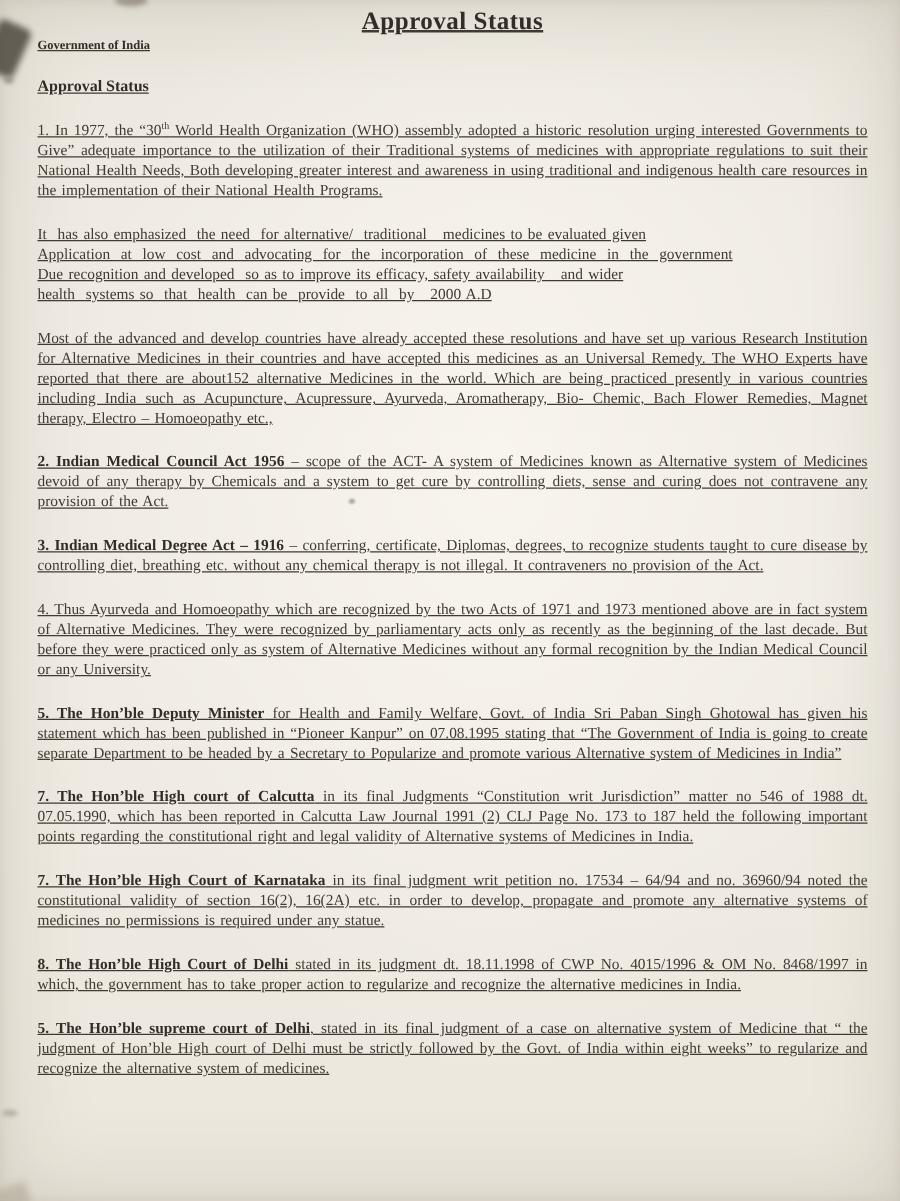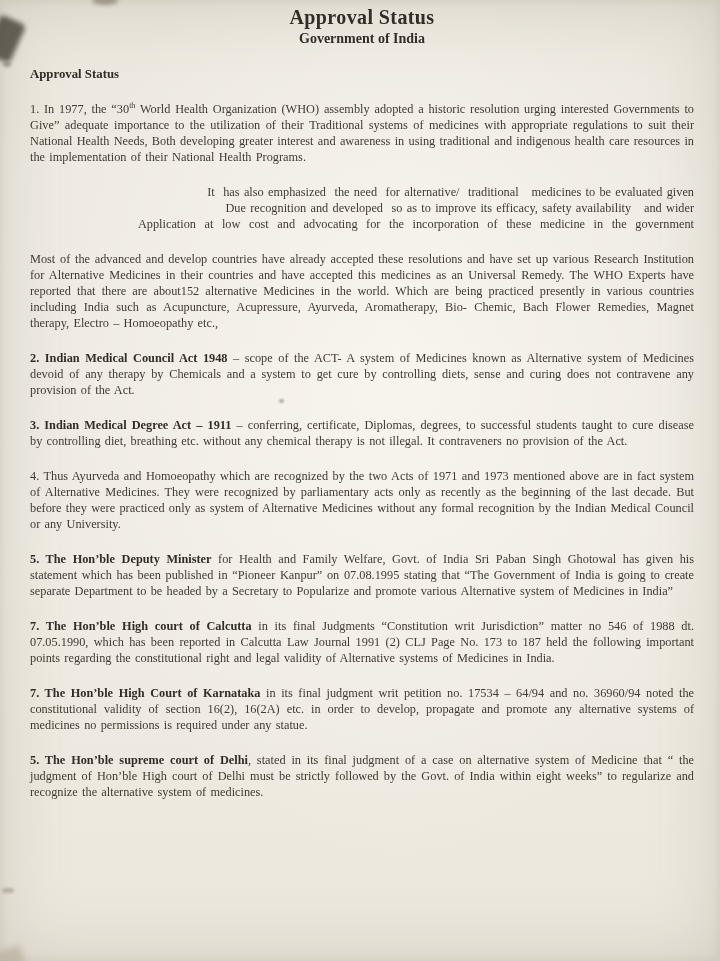--- a/index.html
+++ b/index.html
@@ -15,50 +15,50 @@
     background:
       radial-gradient(ellipse at 55% 38%, rgba(255,252,246,0.55) 0%, rgba(255,252,246,0) 60%),
       linear-gradient(180deg, #ebe6dd 0%, #efebe3 18%, #f0ece4 55%, #ece7dd 100%);
     box-shadow: inset 0 0 70px rgba(116,105,88,0.22), inset 0 0 10px rgba(116,105,88,0.12);
     color:#403a33;
   }
   .text-layer {
     position:absolute; inset:0;
     padding:6px 26px 0 30px;
     filter:blur(0.45px);
+    text-decoration:underline;
   }
   .title {
     text-align:center;
     font-weight:bold;
     font-size:20px;
     letter-spacing:0.4px;
     color:#322d27;
   }
   .subtitle {
-    text-align:center;
     font-weight:bold;
-    font-size:14px;
+    font-size:10px;
     margin-top:2px;
     color:#322d27;
   }
   .section-heading {
     font-weight:bold;
     font-size:12.8px;
     margin-top:20px;
     color:#322d27;
   }
   .para {
     font-size:12.3px;
     line-height:16px;
     text-align:justify;
     margin:19px 0 0 0;
     word-spacing:1.2px;
   }
   .para b { color:#322d27; }
-  .para.lines { text-align:right; }
+  .para.lines { text-align:left; }
   .line { display:block; white-space:pre-wrap; }
   sup.sup { font-size:8px; line-height:0; vertical-align:super; }
 
   
   .artifact { position:absolute; pointer-events:none; }
   .corner-tl {
     left:-9px; top:18px; width:28px; height:42px;
     background:#453f37; transform:rotate(24deg);
     filter:blur(2.6px); opacity:.8; border-radius:5px;
   }
@@ -99,35 +99,37 @@
 
     <div class="title">Approval Status</div>
     <div class="subtitle">Government of India</div>
 
     <div class="section-heading">Approval Status</div>
 
     <p class="para"><span>1. In 1977, the “30</span><sup class="sup">th</sup><span> World Health Organization (WHO) assembly adopted a historic resolution urging interested Governments to Give” adequate importance to the utilization of their Traditional systems of medicines with appropriate regulations to suit their National Health Needs, Both developing greater interest and awareness in using traditional and indigenous health care resources in the implementation of their National Health Programs.</span></p>
 
     <p class="para lines">
       <span class="line">It  has also emphasized  the need  for alternative/  traditional   medicines to be evaluated given</span>
+      <span class="line">Application  at  low  cost  and  advocating  for  the  incorporation  of  these  medicine  in  the  government</span>
       <span class="line">Due recognition and developed  so as to improve its efficacy, safety availability   and wider</span>
-      <span class="line">Application  at  low  cost  and  advocating  for  the  incorporation  of  these  medicine  in  the  government</span>
+      <span class="line">health  systems so  that  health  can be  provide  to all  by   2000 A.D</span>
     </p>
 
     <p class="para"><span>Most of the advanced and develop countries have already accepted these resolutions and have set up various Research Institution for Alternative Medicines in their countries and have accepted this medicines as an Universal Remedy.  The WHO Experts have reported that there are about152 alternative Medicines in the world. Which are being practiced presently in various countries including India such as Acupuncture, Acupressure, Ayurveda, Aromatherapy, Bio- Chemic, Bach Flower Remedies, Magnet therapy, Electro – Homoeopathy etc.,</span></p>
 
-    <p class="para"><b>2. Indian Medical Council Act 1948</b><span> – scope of the ACT-  A system of Medicines known as Alternative system of Medicines devoid of any therapy by Chemicals and a system to get cure by controlling diets, sense and curing does not contravene any provision of the Act.</span></p>
+    <p class="para"><b>2. Indian Medical Council Act 1956</b><span> – scope of the ACT-  A system of Medicines known as Alternative system of Medicines devoid of any therapy by Chemicals and a system to get cure by controlling diets, sense and curing does not contravene any provision of the Act.</span></p>
 
-    <p class="para"><b>3. Indian Medical  Degree Act – 1911</b><span> – conferring, certificate, Diplomas, degrees, to successful students taught to cure disease by controlling diet, breathing etc. without any chemical therapy is not illegal. It contraveners no provision of the Act.</span></p>
+    <p class="para"><b>3. Indian Medical  Degree Act – 1916</b><span> – conferring, certificate, Diplomas, degrees, to recognize students taught to cure disease by controlling diet, breathing etc. without any chemical therapy is not illegal. It contraveners no provision of the Act.</span></p>
 
     <p class="para"><span>4. Thus Ayurveda and Homoeopathy which are recognized by the two Acts of 1971 and 1973 mentioned above are in fact system of Alternative Medicines. They were recognized by parliamentary acts only as recently as the beginning of the last decade. But before they were practiced only as system of Alternative Medicines without any formal recognition by the Indian Medical Council or any University.</span></p>
 
     <p class="para"><b>5. The Hon’ble Deputy Minister</b><span> for Health and Family Welfare, Govt. of India Sri Paban Singh Ghotowal has given his statement which has been published in “Pioneer Kanpur” on 07.08.1995 stating that “The Government of India is going to create separate Department to be headed by a Secretary to Popularize and promote various Alternative system of Medicines in India”</span></p>
 
     <p class="para"><b>7. The Hon’ble High court of Calcutta</b><span> in its final Judgments “Constitution writ Jurisdiction” matter no 546 of 1988 dt. 07.05.1990, which has been reported in Calcutta Law Journal 1991 (2) CLJ Page No. 173 to 187 held the following important points regarding the constitutional right and legal validity of Alternative systems of Medicines in India.</span></p>
 
     <p class="para"><b>7. The Hon’ble High Court of Karnataka</b><span> in its final judgment writ petition  no. 17534 – 64/94 and no. 36960/94 noted the constitutional validity of section 16(2), 16(2A) etc. in order to develop, propagate and promote any alternative systems of medicines no permissions is required under any statue.</span></p>
 
+    <p class="para"><b>8. The Hon’ble High Court of Delhi</b><span> stated in its judgment dt. 18.11.1998 of CWP No. 4015/1996 &amp; OM No. 8468/1997 in which, the government has to take proper action to regularize and recognize the alternative medicines in India.</span></p>
 
     <p class="para"><b>5. The Hon’ble supreme court of Delhi</b><span>, stated in its final judgment of a case on alternative system of Medicine that “ the judgment of Hon’ble High court of Delhi must be strictly followed by the Govt. of India within eight weeks” to regularize and recognize the alternative system of medicines.</span></p>
 
   </div>
 </div>
 
 </body></html>

